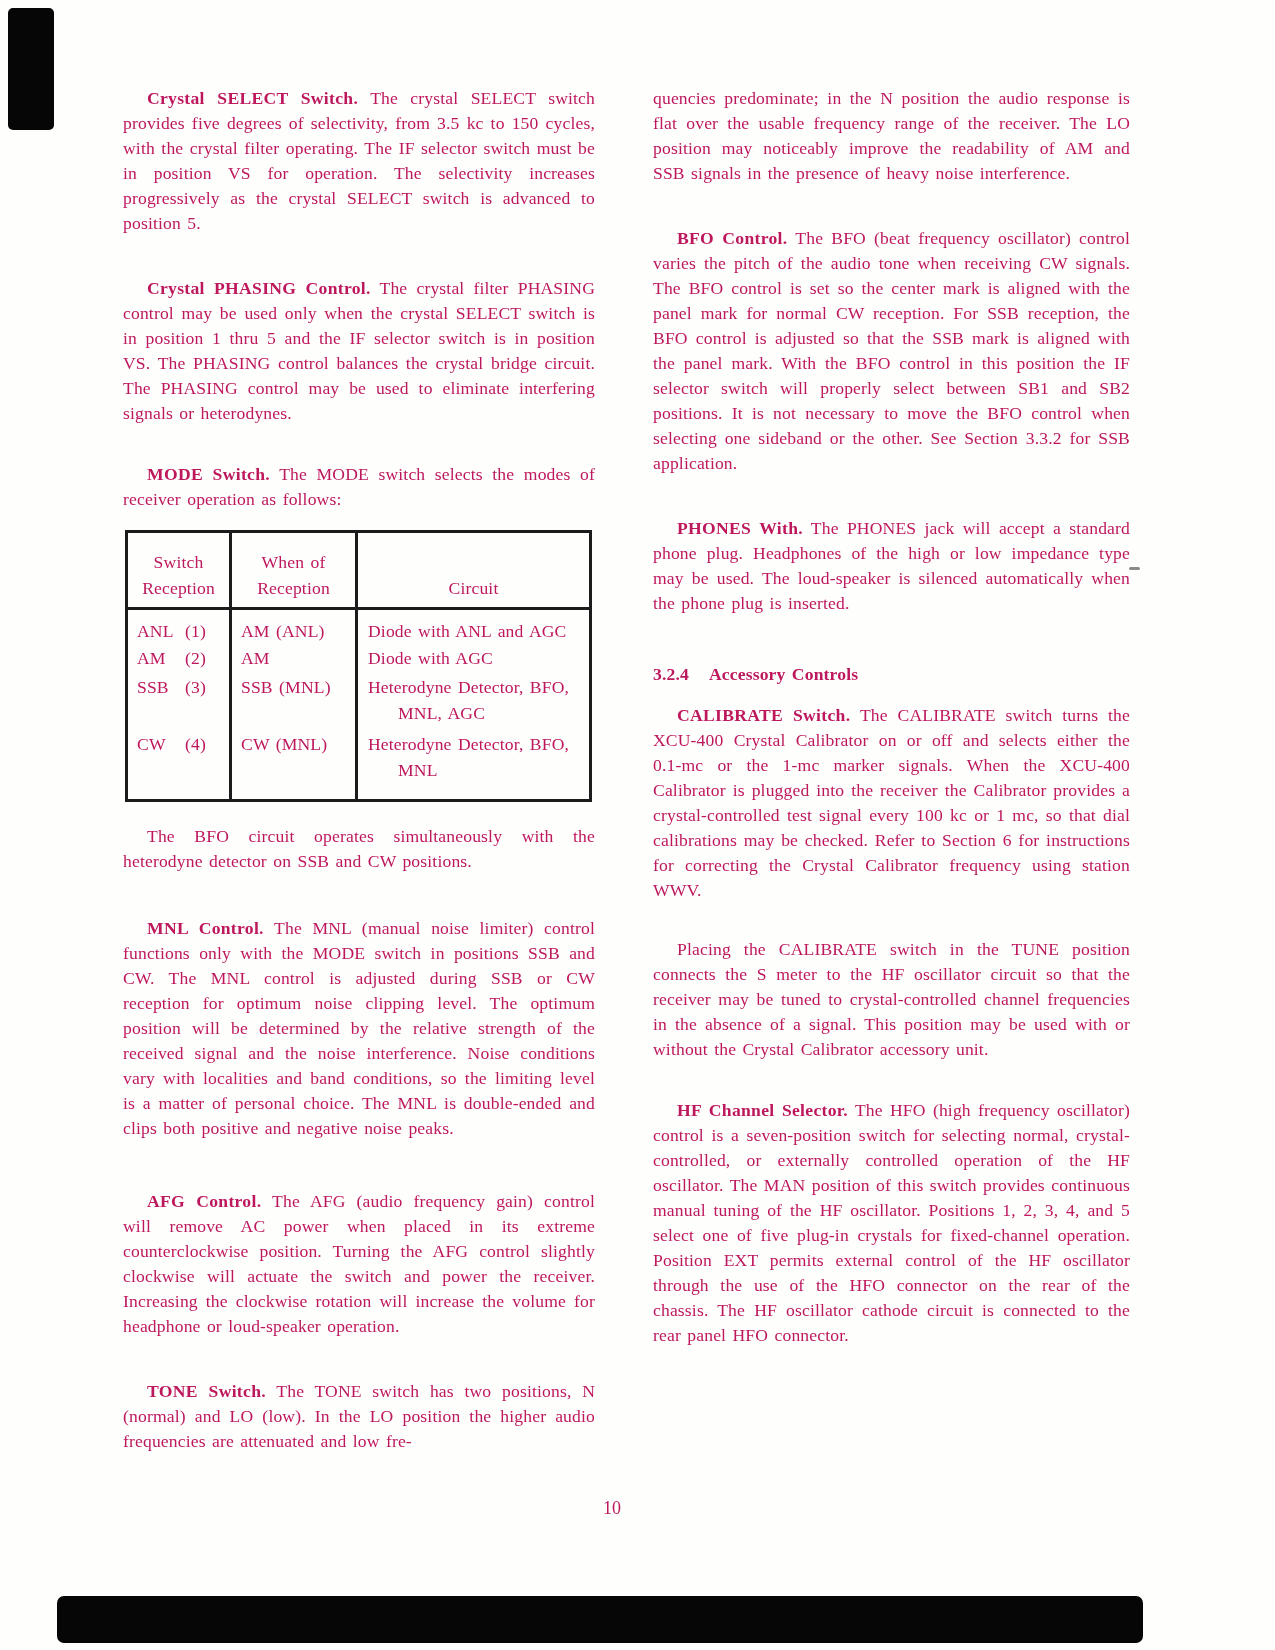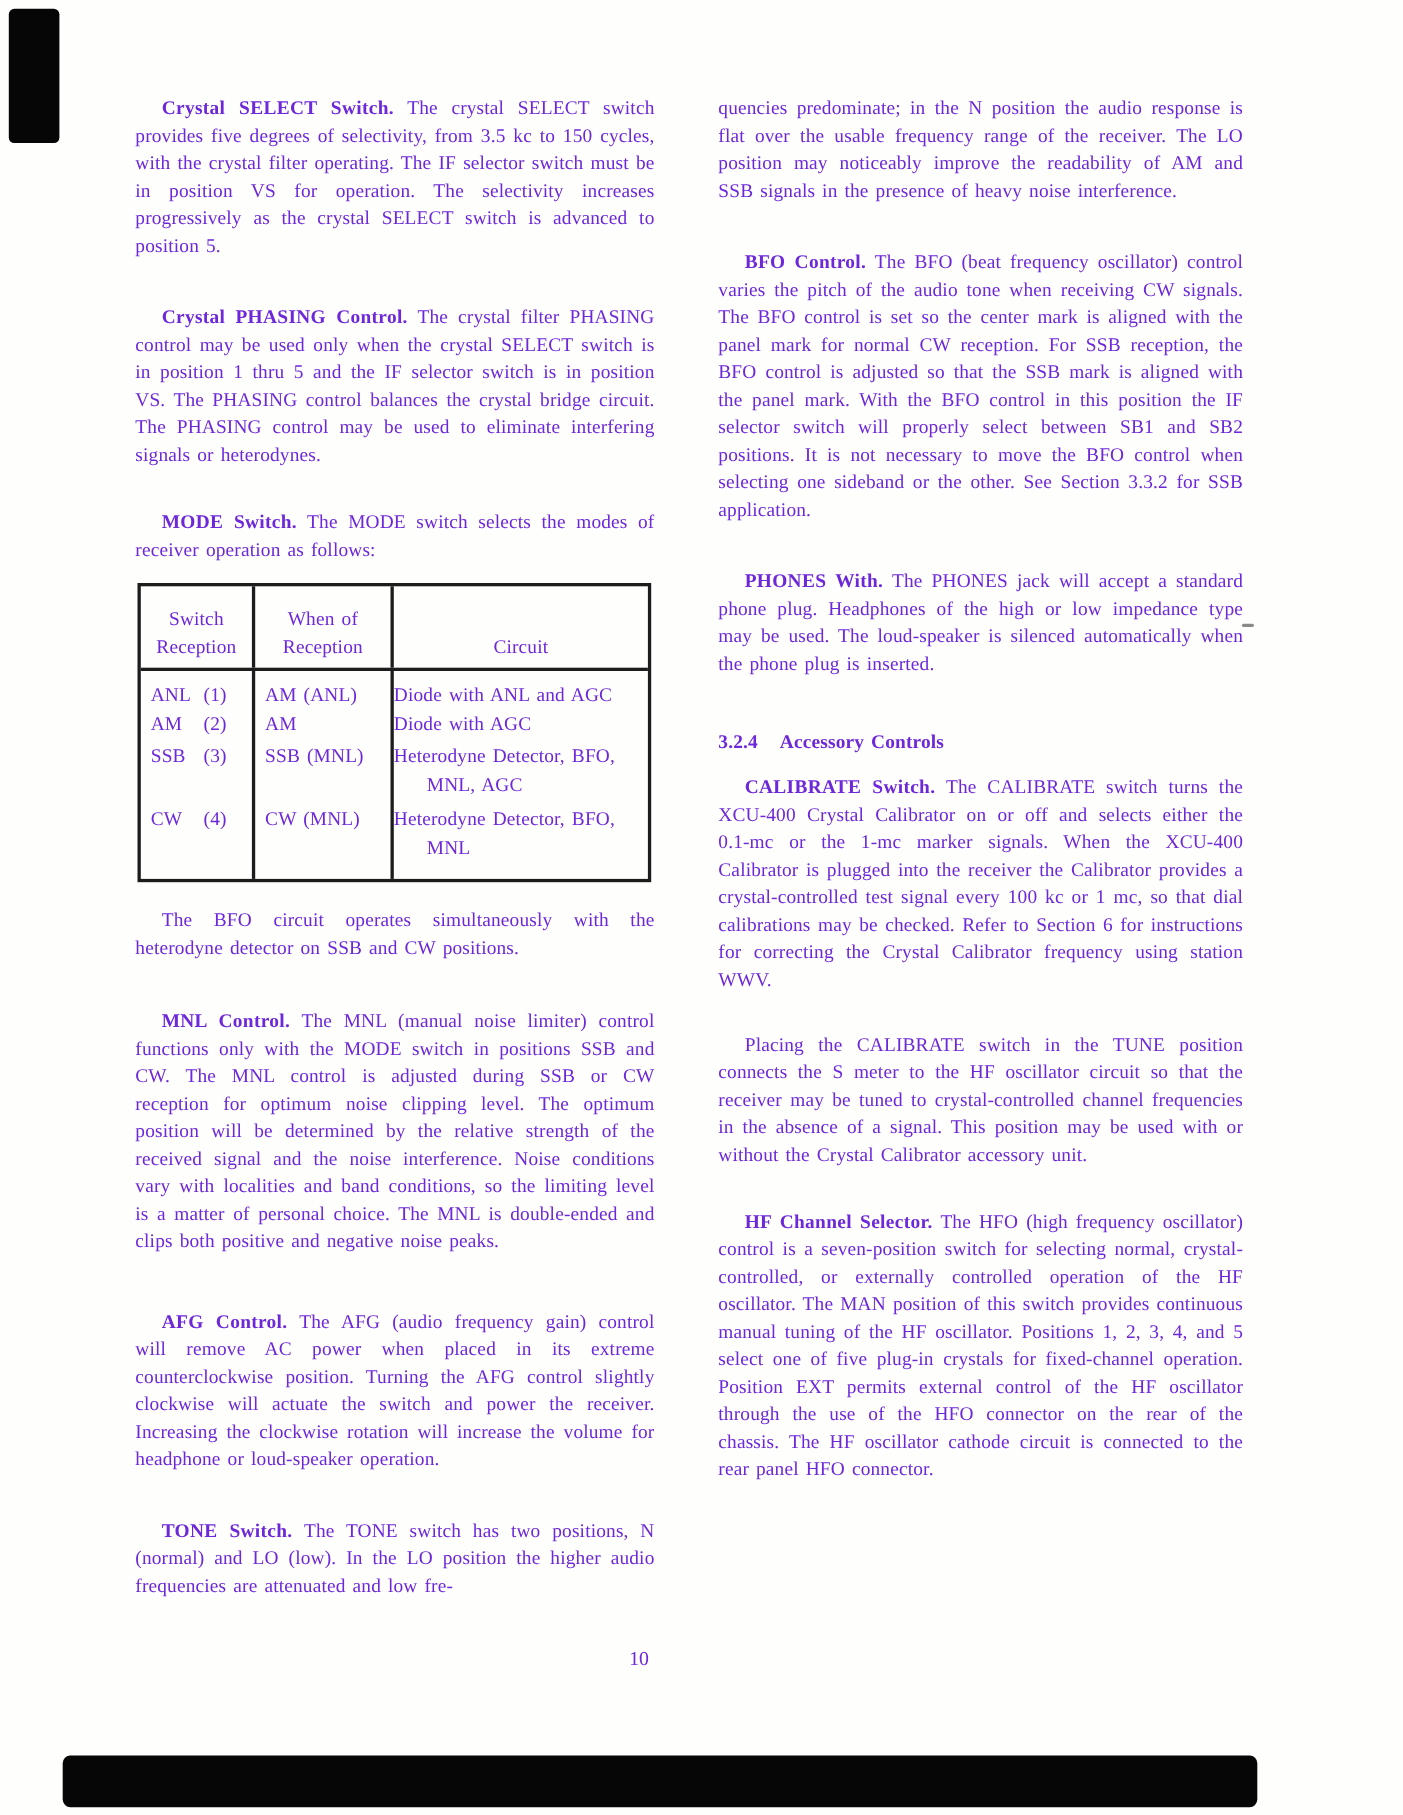--- a/index.html
+++ b/index.html
@@ -2,21 +2,21 @@
 <html><head>
 <meta charset="utf-8">
 <style>
   html,body{margin:0;padding:0;background:#ffffff;}
   .page{
     position:relative;
     width:1275px;height:1650px;
     background:#fefefd;
     overflow:hidden;
     font-family:"Liberation Serif","DejaVu Serif",serif;
-    color:#6d28d9;
+    color:#be185d;
   }
   .col{
     position:absolute;top:86px;
     font-size:17.6px;line-height:25px;
     letter-spacing:0.15px;word-spacing:1.8px;
   }
   .col-left{left:123px;width:472px;}
   .col-right{left:640px;width:477px;margin-left:13px;}
   .p{text-align:justify;}
   .ind{text-indent:24px;}
@@ -48,26 +48,26 @@
   .th-spacer{height:26px;}
   .tbody{display:grid;grid-template-columns:104px 126px 1fr;}
   .tcol{padding:8px 0 12px;line-height:26px;}
   .tcol-b{border-right:3px solid #1c1c1c;}
   .r1{height:27px;}
   .r2{height:29px;}
   .r3{height:57px;}
   .r4{height:56px;}
   .cell-pos{display:flex;justify-content:space-between;padding:0 23px 0 9px;text-align:center;}
   .cell-type{padding-left:9px;}
-  .cell-circ{}
+  .cell-circ{padding-left:10px;}
   .circ-cont{padding-left:30px;}
 
   .page-number{
     position:absolute;left:572px;top:1498px;width:80px;
-    text-align:left;font-size:18px;font-family:Liberation Serif, serif;
+    text-align:center;font-size:18px;font-family:Liberation Serif, serif;
   }
   .artifact{position:absolute;background:#060606;}
   .artifact-corner{left:8px;top:8px;width:46px;height:122px;border-radius:5px;}
   .artifact-bottom{left:57px;top:1596px;width:1086px;height:47px;border-radius:7px;}
   .stray-mark{position:absolute;left:1129px;top:567px;width:11px;height:3px;background:#8a8a8a;border-radius:2px;}
 </style>
 </head>
 <body>
 
 <div class="page">

